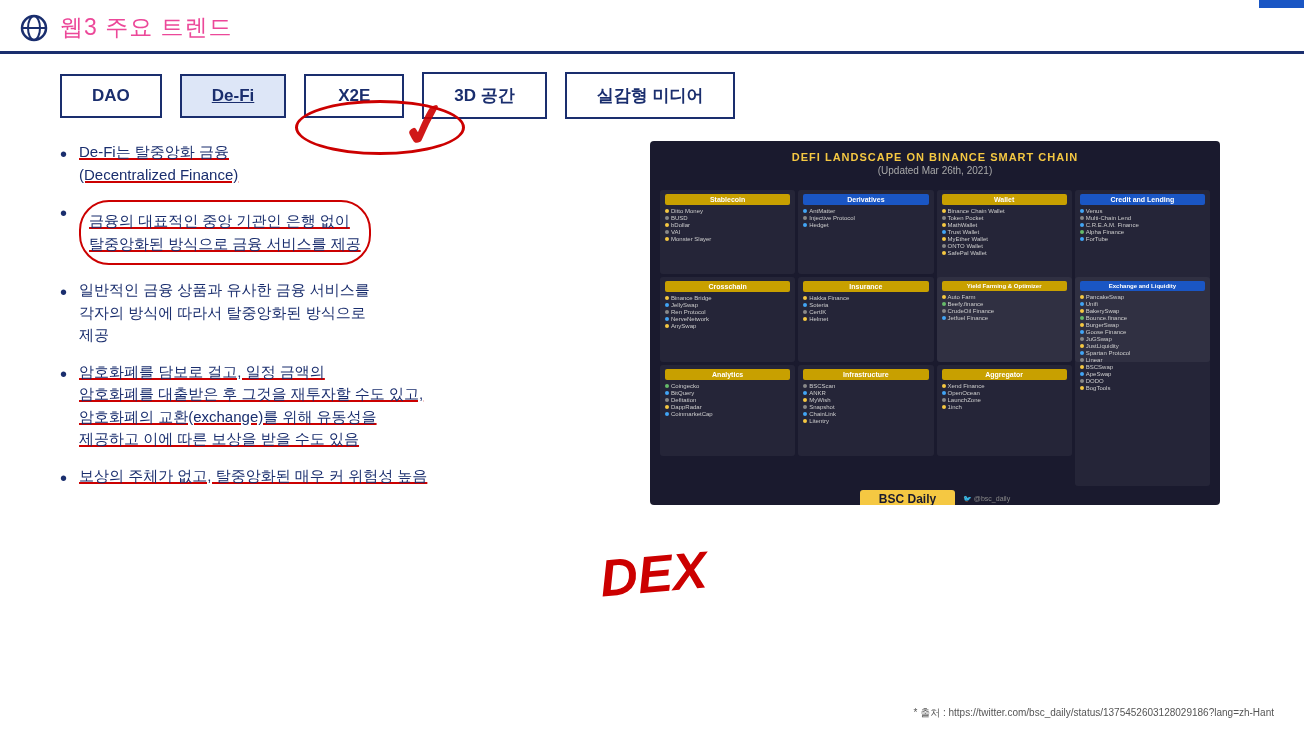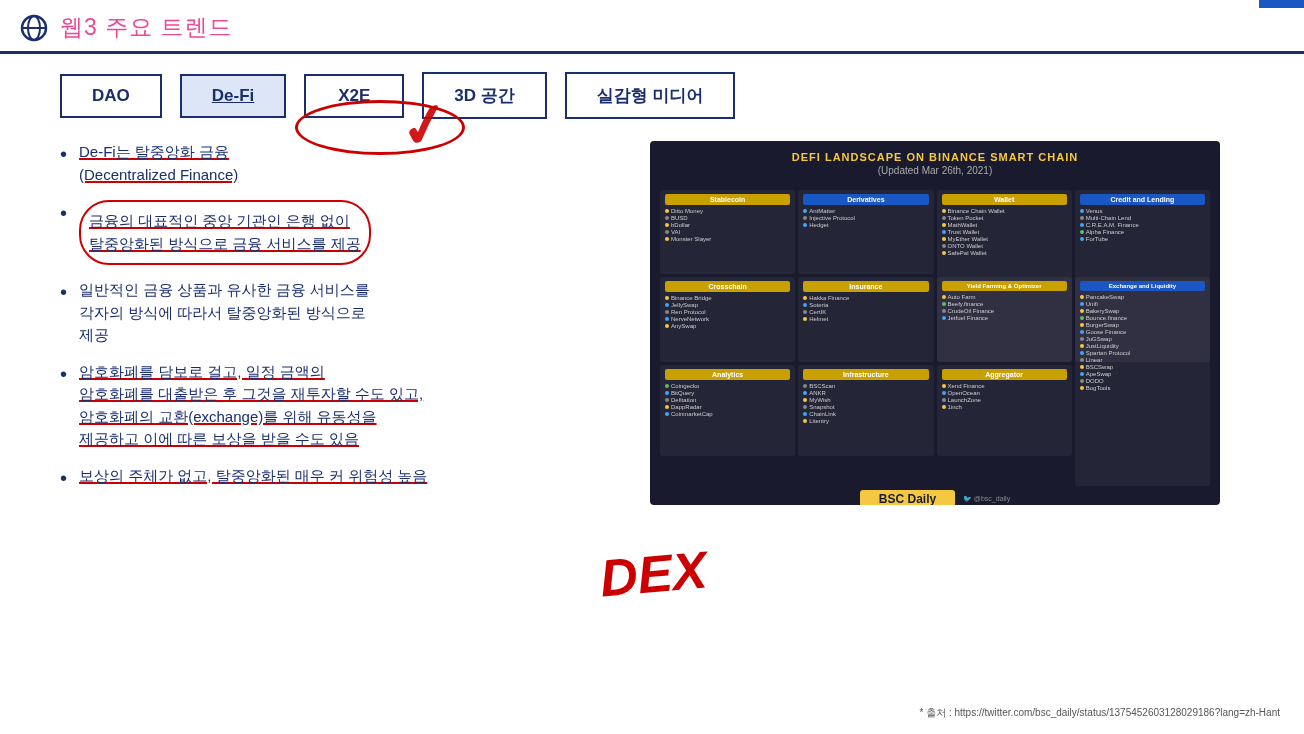--- a/index.html
+++ b/index.html
@@ -162,21 +162,21 @@
       flex-shrink: 0;
     }
     .cat-dot.gray { background: #888; }
     .cat-dot.blue { background: #42a5f5; }
     .cat-dot.green { background: #66bb6a; }
 
     
     .source-text {
       position: absolute;
       bottom: 14px;
-      right: 24px;
+      right: 30px;
       font-size: 10px;
       color: #555;
     }
 
     
     .annotation-checkmark {
       position: absolute;
       top: 90px;
       left: 400px;
       font-size: 60px;

